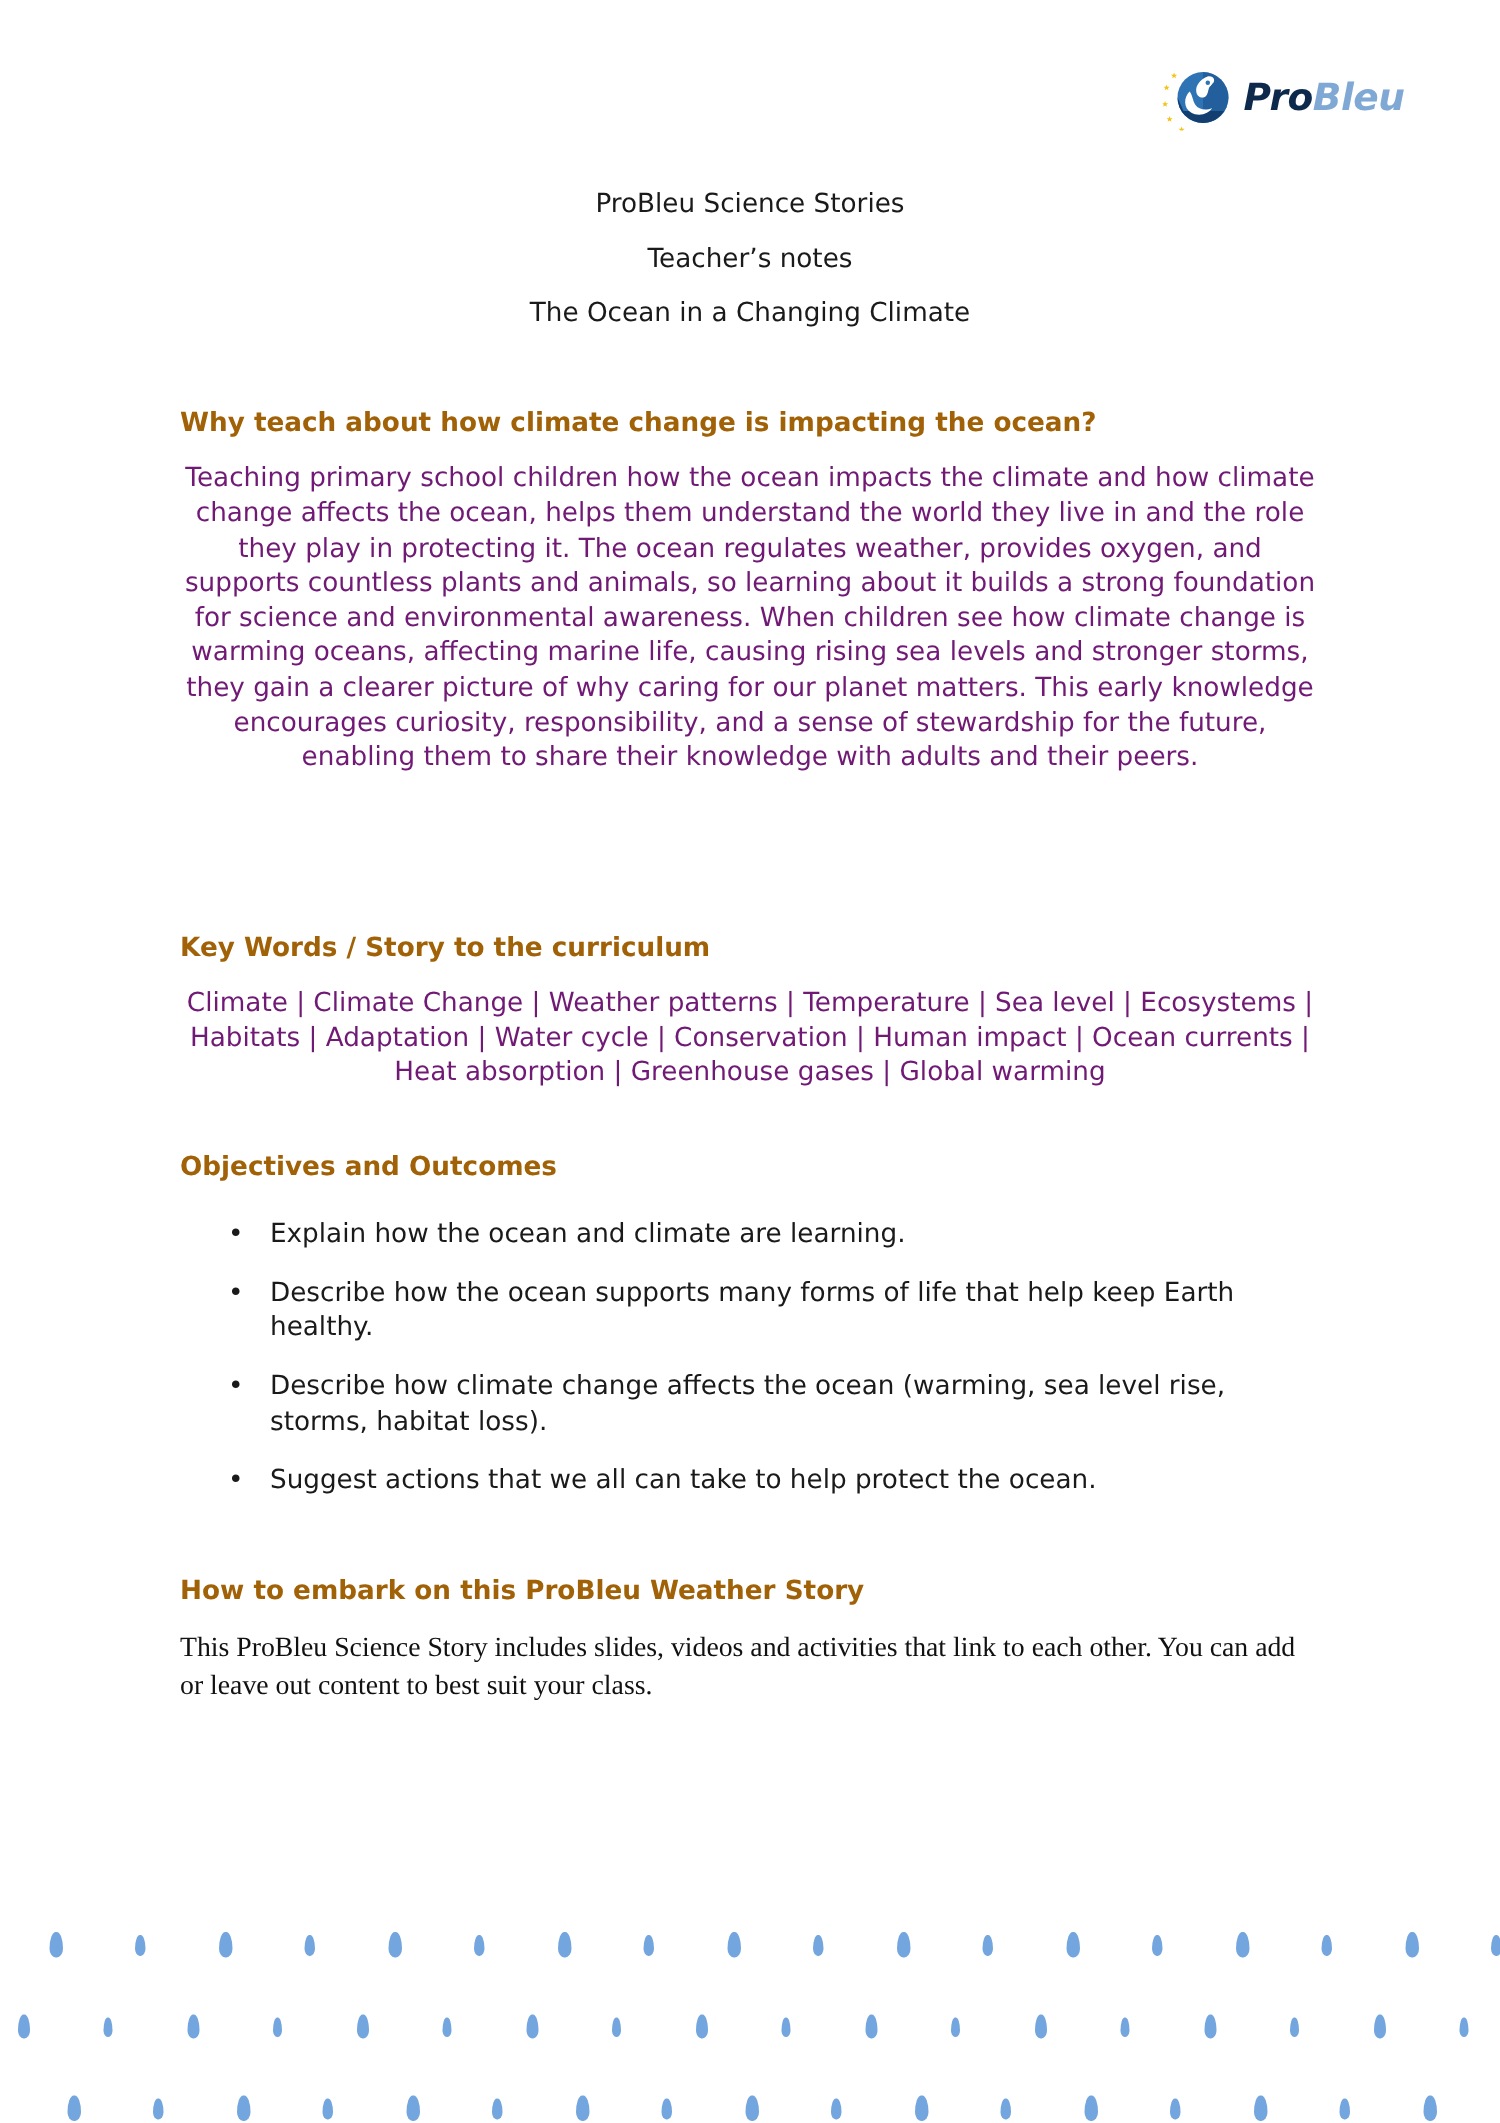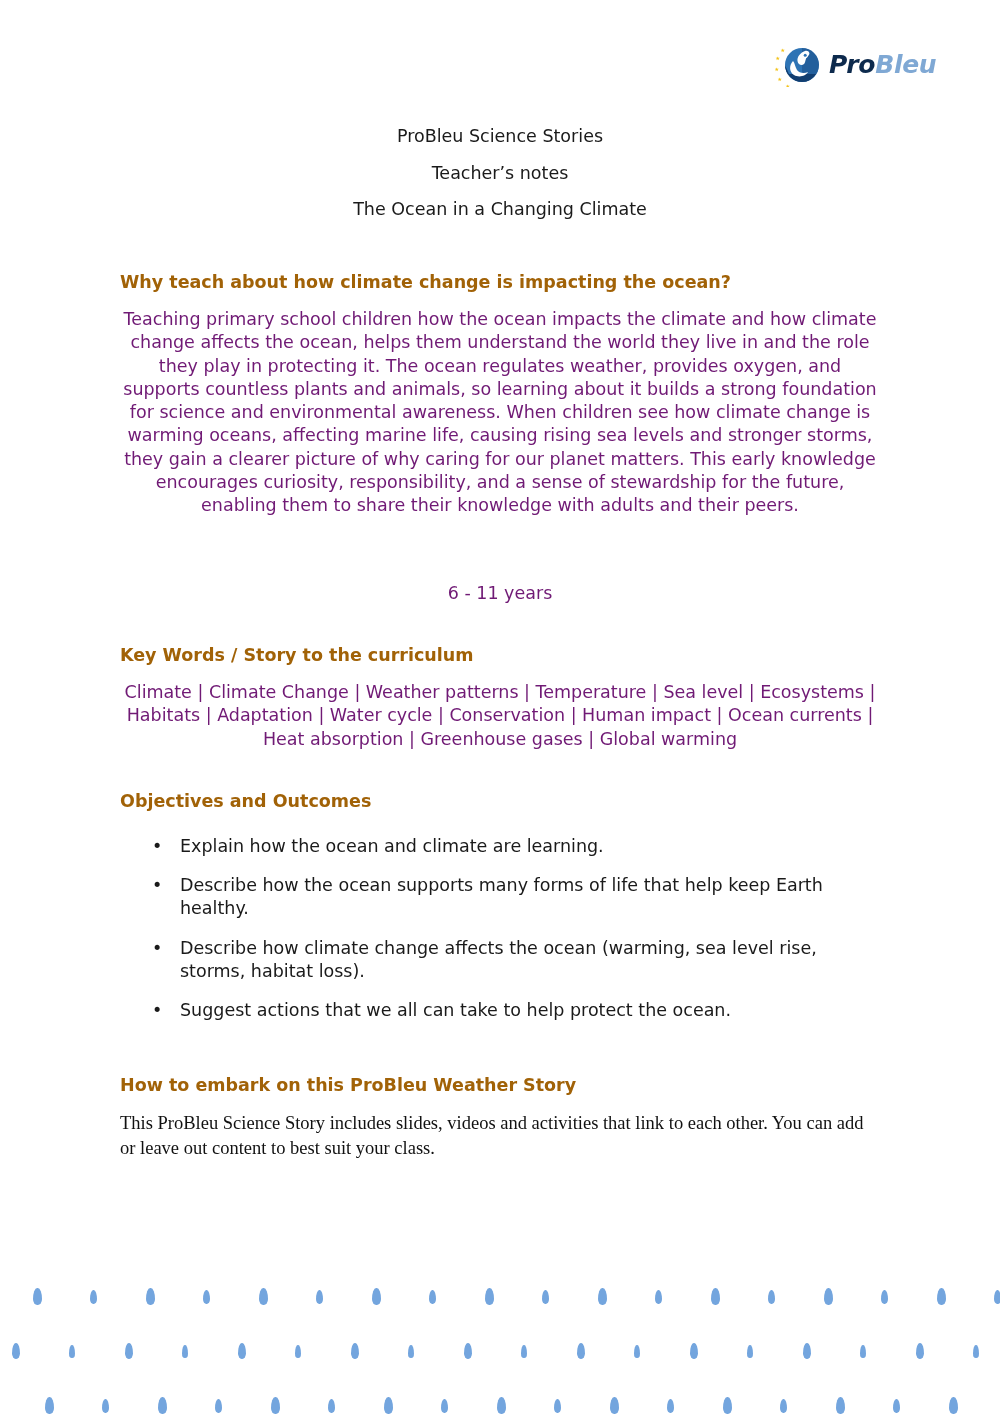--- a/index.html
+++ b/index.html
@@ -187,21 +187,20 @@
 
   <div class="content">
 
     <h2 class="heading">Why teach about how climate change is impacting the ocean?</h2>
     <div class="gap-sm"></div>
     <p class="para">Teaching primary school children how the ocean impacts the climate and how climate change affects the ocean, helps them understand the world they live in and the role they play in protecting it. The ocean regulates weather, provides oxygen, and supports countless plants and animals, so learning about it builds a strong foundation for science and environmental awareness. When children see how climate change is warming oceans, affecting marine life, causing rising sea levels and stronger storms, they gain a clearer picture of why caring for our planet matters. This early knowledge encourages curiosity, responsibility, and a sense of stewardship for the future, enabling them to share their knowledge with adults and their peers.</p>
 
     <div class="gap-xl"></div>
 
     <div class="gap-sm"></div>
-    <p class="para">6 - 11 years</p>
 
     <div class="gap-lg"></div>
 
     <h2 class="heading">Key Words / Story to the curriculum</h2>
     <div class="gap-sm"></div>
     <p class="para">Climate | Climate Change | Weather patterns | Temperature | Sea level | Ecosystems | Habitats | Adaptation | Water cycle | Conservation | Human impact | Ocean currents | Heat absorption | Greenhouse gases | Global warming</p>
 
     <div class="gap-lg"></div>
 
     <h2 class="heading">Objectives and Outcomes</h2>

